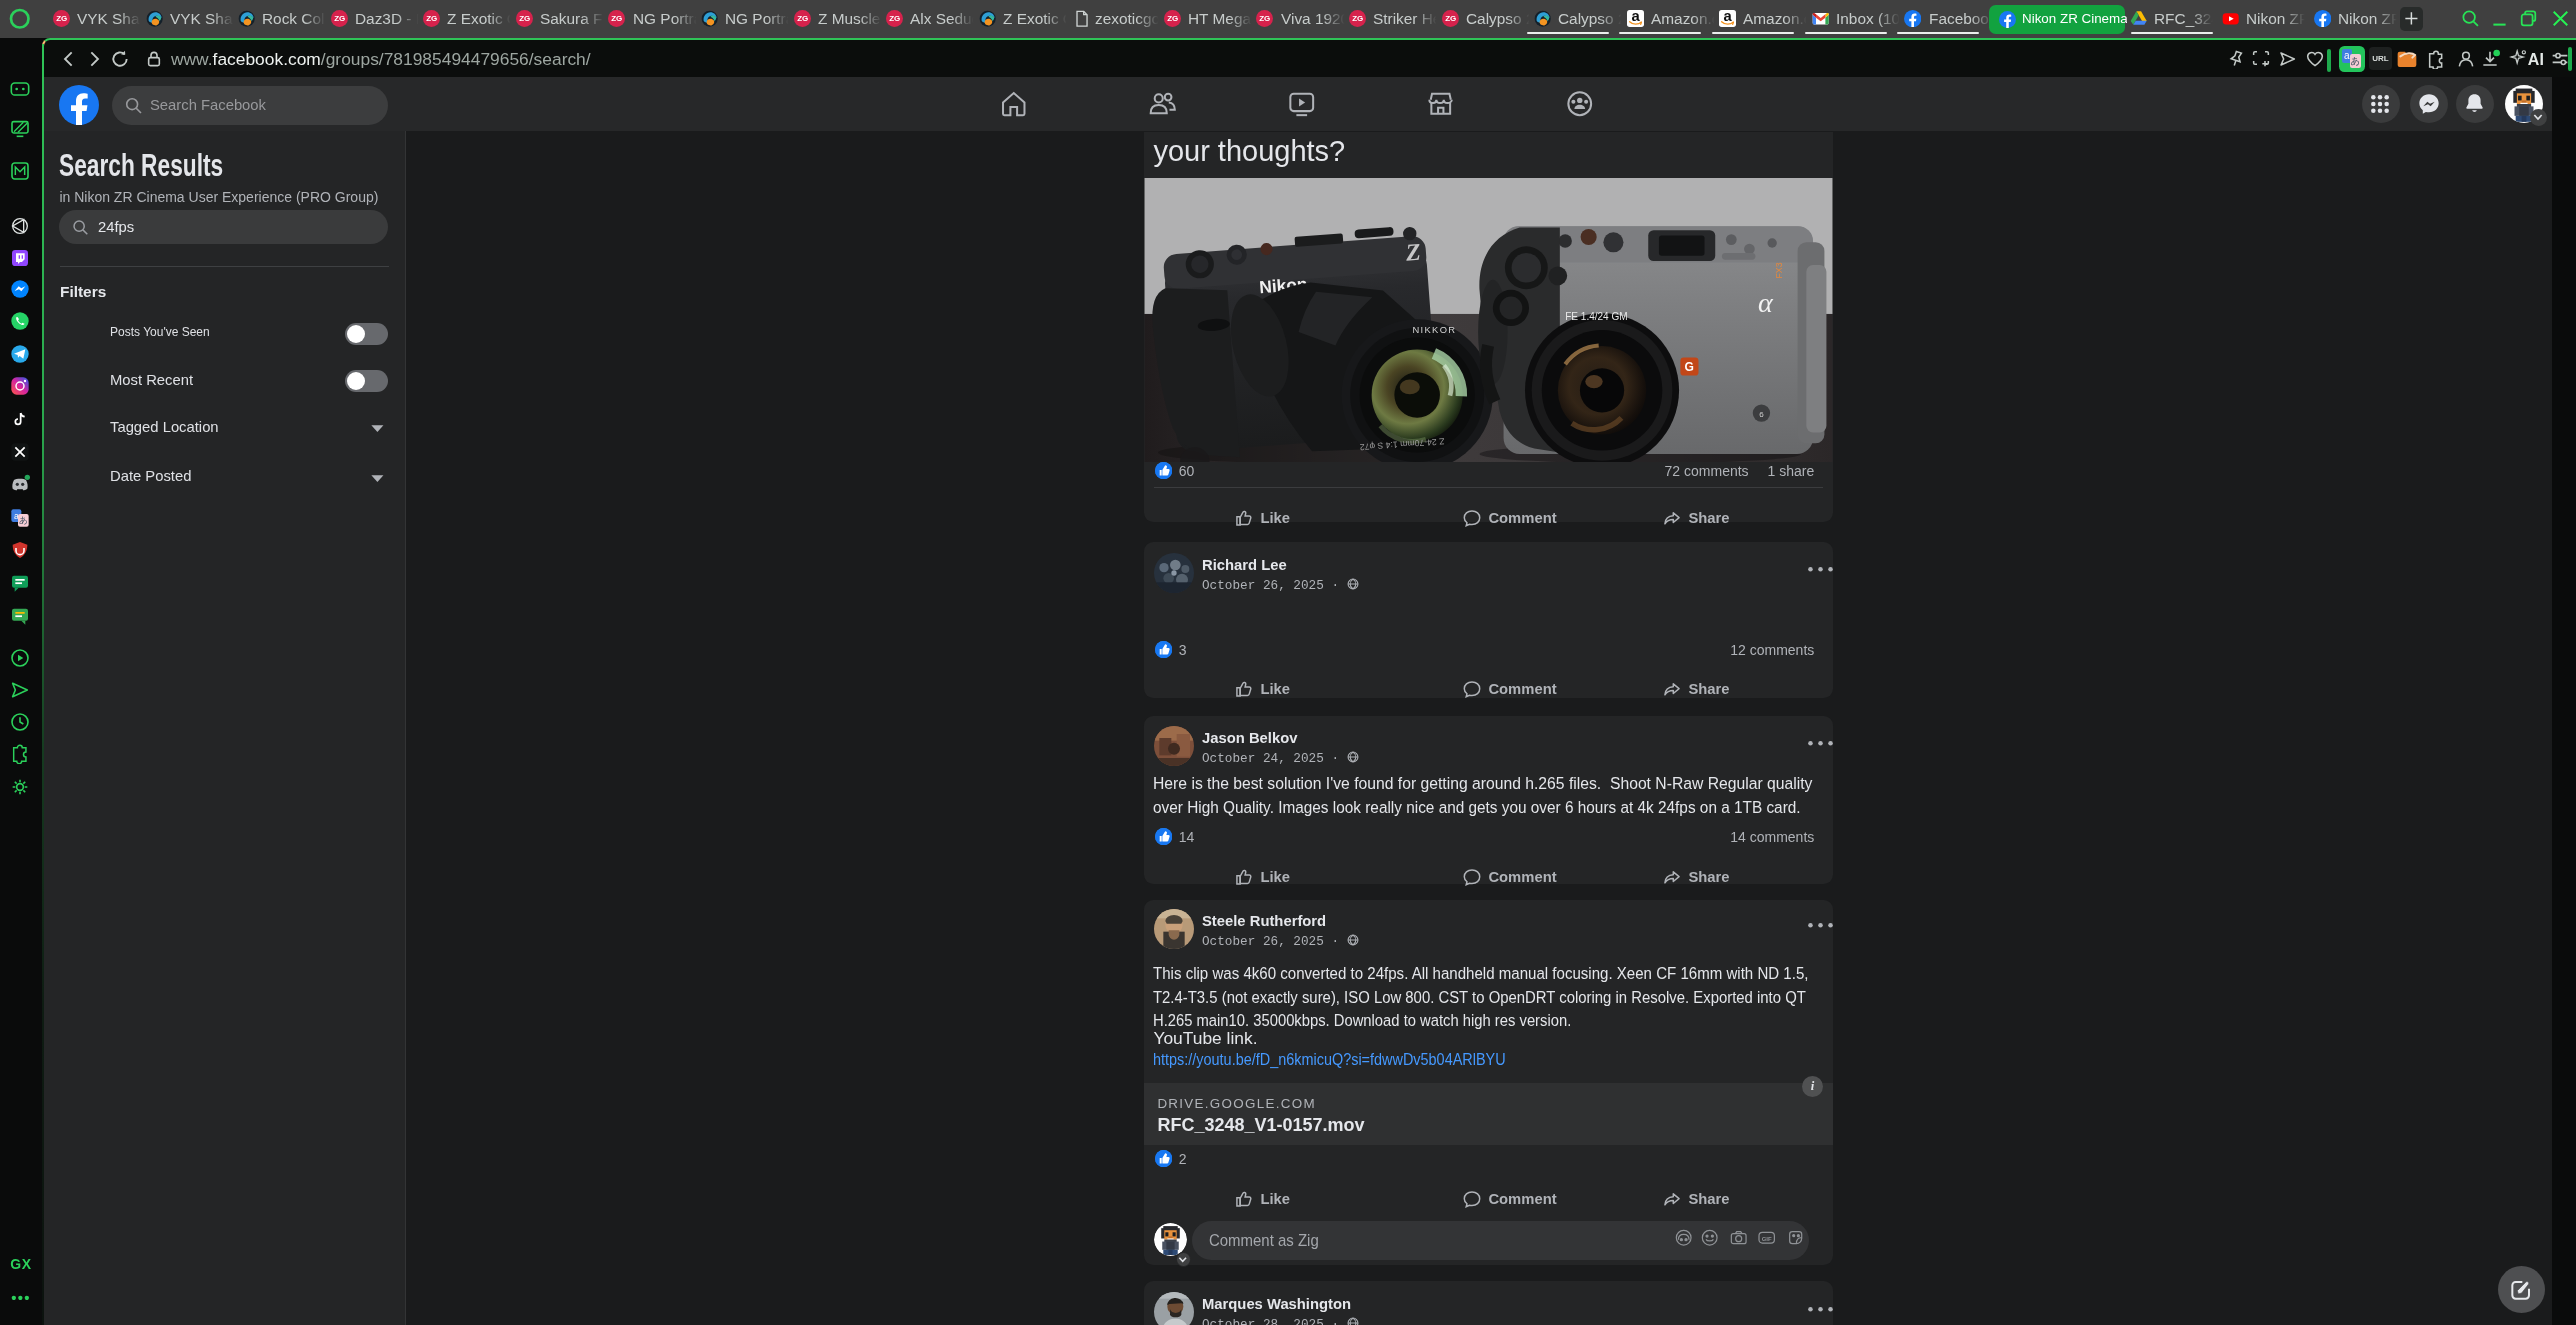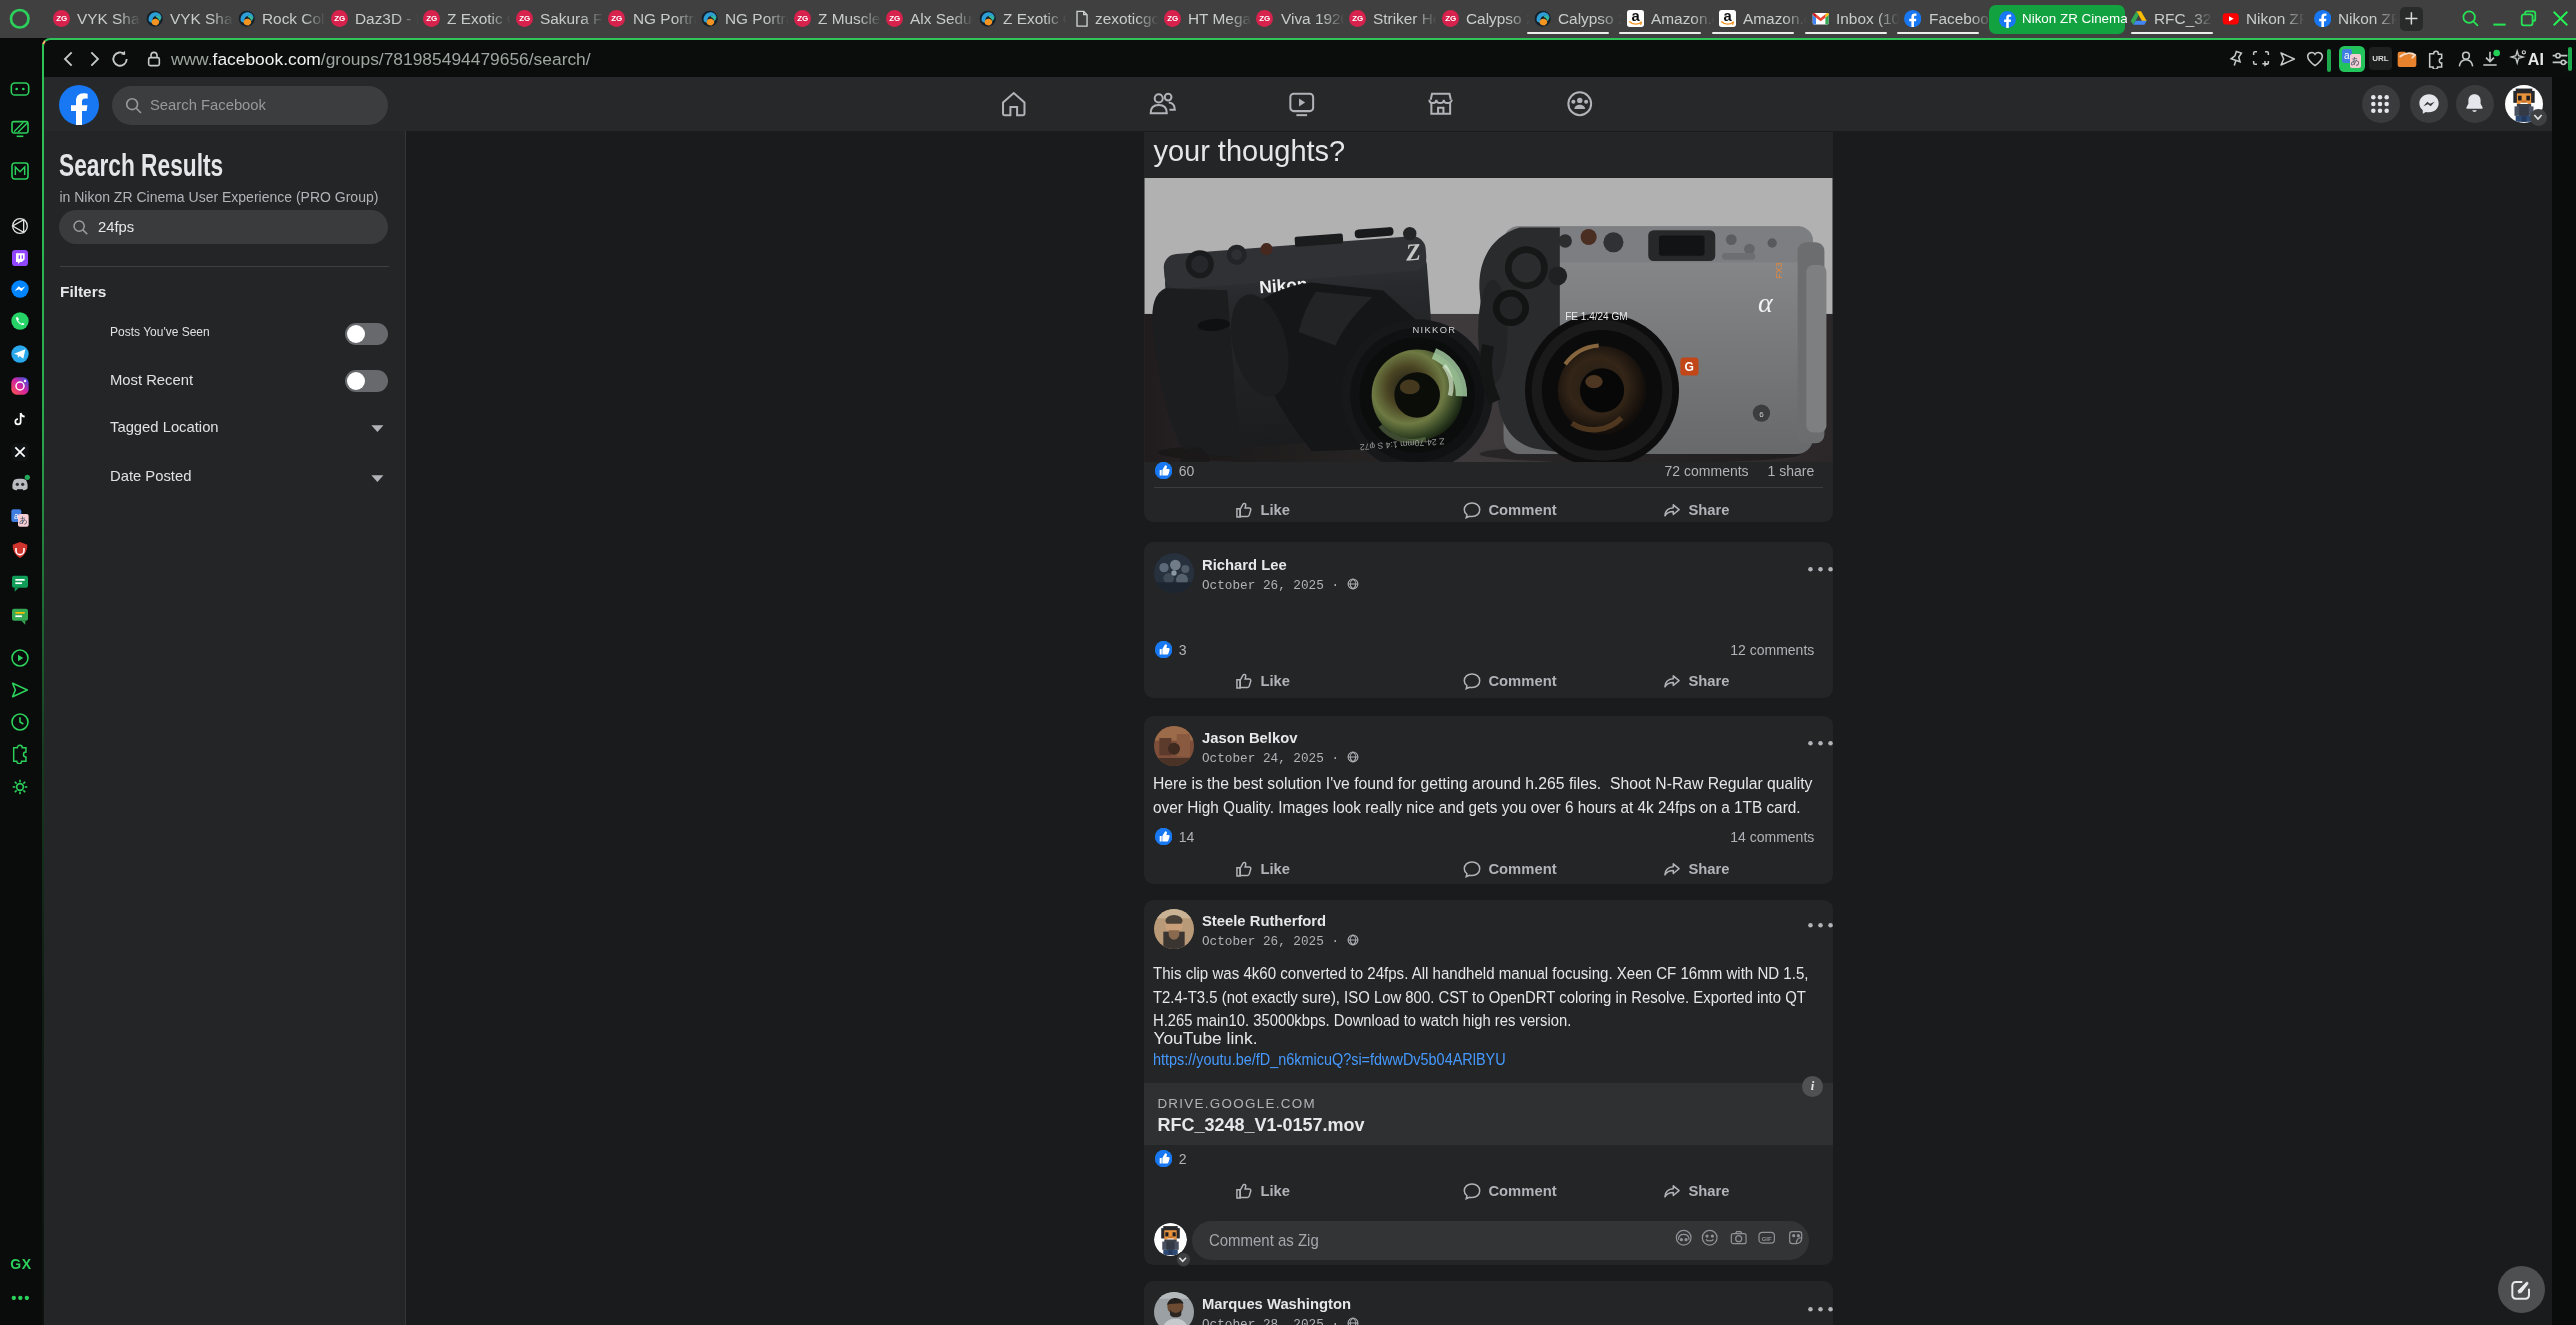--- a/index.html
+++ b/index.html
@@ -23,21 +23,21 @@
 .avatar { position:absolute; left:10px; width:40px; height:40px; border-radius:50%; overflow:hidden; }
 .pname { position:absolute; left:58px; font-size:14.8px; font-weight:bold; color:#e5e7eb; }
 .pdate { position:absolute; left:58px; font-size:12.7px; color:#b0b3b8;font-family:Liberation Mono, monospace; }
 .msgbig { position:absolute; left:9.4px; font-size:29px; color:#e4e6ea; }
 .ln { position:absolute; left:9.4px; white-space:nowrap; transform-origin:0 0; font-size:17.4px; line-height:23.5px; color:#e4e6ea; }
 .thumbc { position:absolute; width:17.4px; height:17.4px; border-radius:50%;
     background:linear-gradient(#2a8cff,#1465e0); }
 .lcount { position:absolute; left:24px; top:1.3px; font-size:14px; color:#b0b3b8; }
 .rmeta { position:absolute; right:8px; top:1.3px; font-size:14px; color:#b0b3b8; }
 .divider { position:absolute; left:10px; right:10px; height:0.7px; background:#3b3c3e; }
-.actbtn { position:absolute; top:4px; height:32px; display:flex; align-items:center; gap:7.4px;
+.actbtn { position:absolute; top:12px; height:32px; display:flex; align-items:center; gap:7.4px;
     color:#b0b3b8; font-size:14.8px; font-weight:bold; }
 svg { display:block; }
 </style></head><body>
 <div id="tabstrip">
 <svg class="abs" style="left:9.4px;top:8px" width="21.5" height="21.5" viewBox="0 0 32 32">
       <circle cx="16" cy="16" r="13" fill="none" stroke="#2bd15b" stroke-width="4"></circle>
     </svg>
 <div class="abs" style="left:53px;top:10px;width:17.4px;height:17.4px;border-radius:50%;background:#d6224c;color:#fff;font-weight:bold;font-size:8px;display:flex;align-items:center;justify-content:center;font-family:'Liberation Sans',sans-serif;">ZG</div>
 <div class="ttl" style="left:77px;">VYK Shado</div>
 <svg class="abs" style="left:146px;top:10px" width="17.4" height="17.4" viewBox="0 0 26 26">

